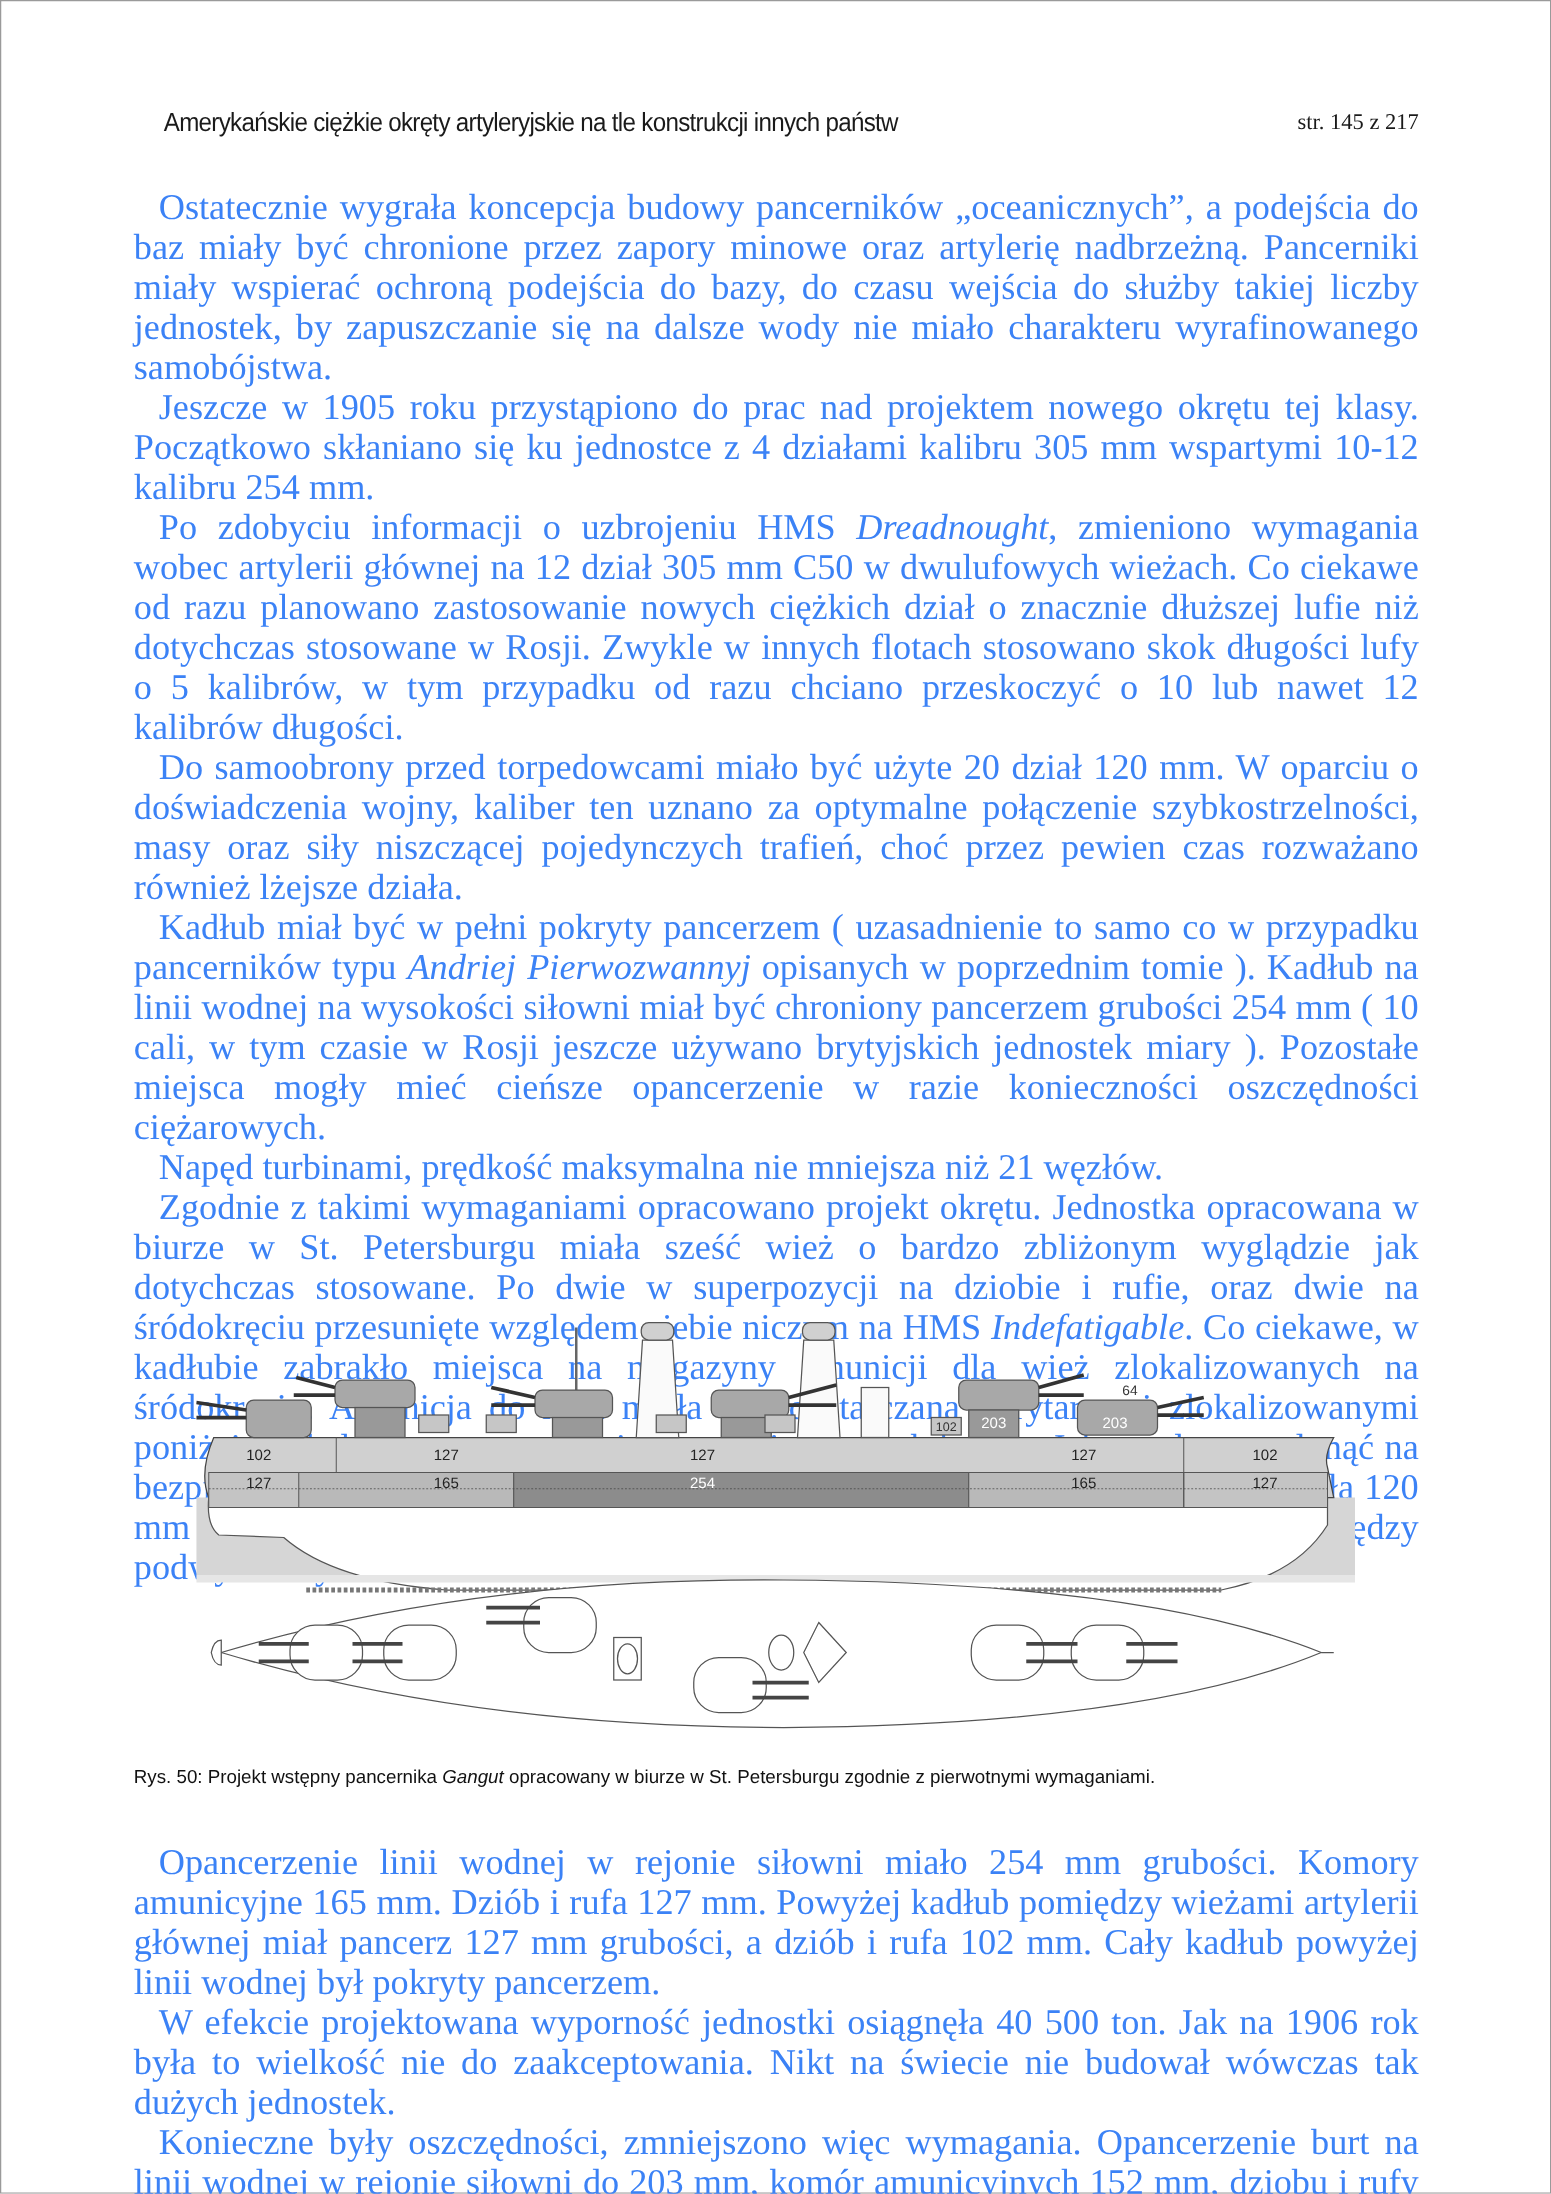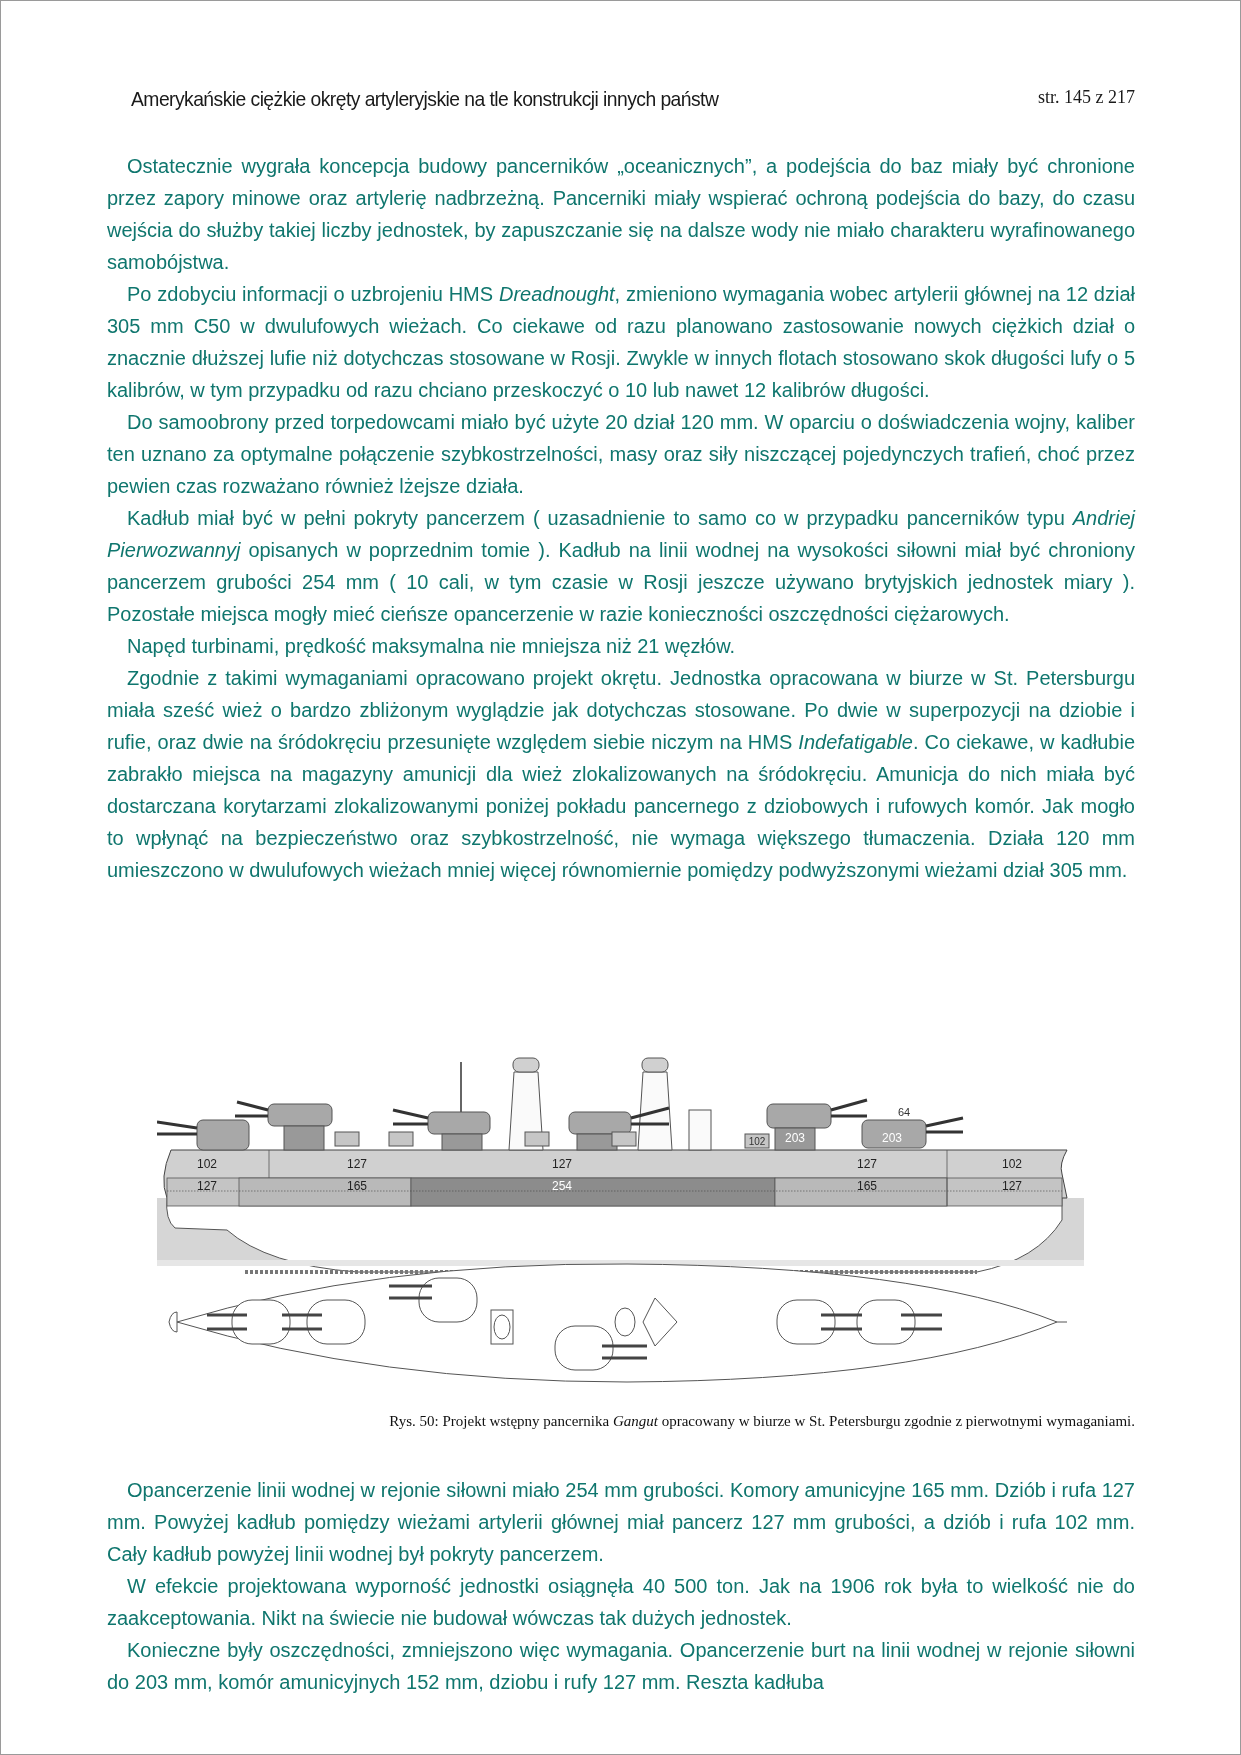--- a/index.html
+++ b/index.html
@@ -1,43 +1,44 @@
 <!DOCTYPE html>
 <html><head>
 <meta charset="utf-8">
 <style>
   html, body { margin: 0; padding: 0; background: #ffffff; }
   body { width: 1241px; height: 1755px; position: relative; overflow: hidden; }
   .page-border { position: absolute; left: 0; top: 0; width: 1239px; height: 1753px; border: 1px solid #9a9a9a; }
   .header { position: absolute; left: 131px; top: 87px; width: 1004px; height: 30px; }
   .header-title { position: absolute; left: 0; top: 0; font-family: "Liberation Sans", sans-serif; font-size: 21px; color: #1a1a1a; letter-spacing: -0.6px; transform: scaleX(0.92); transform-origin: left top; white-space: nowrap; }
   .header-page { position: absolute; right: 0; top: 0; font-family: "Liberation Serif", serif; font-size: 18px; color: #1a1a1a; white-space: nowrap; }
-  .body-text { position: absolute; left: 107px; width: 1028px; font-family: Liberation Sans, sans-serif; font-size: 20px; line-height: 32px; color: #0f766e; }
+  .body-text { position: absolute; left: 107px; width: 1028px; font-family: Liberation Serif, serif; font-size: 29px; line-height: 32px; color: #3b82f6; }
   .body-text p { margin: 0; text-align: justify; text-indent: 20px; }
   .body-text i { font-style: italic; }
   #block1 { top: 150px; }
   #block2 { top: 1474px; }
   .figure { position: absolute; left: 157px; top: 1050px; width: 927px; height: 355px; }
-  .caption { position: absolute; left: 107px; top: 1413px; width: 1028px; text-align: right; font-family: Liberation Serif, serif; font-size: 15px; color: #111; }
+  .caption { position: absolute; left: 107px; top: 1413px; width: 1028px; text-align: left; font-family: Liberation Sans, sans-serif; font-size: 15px; color: #111; }
   .fig-note { position: absolute; right: 40px; top: 8px; text-align: right; font-family: "Liberation Sans", sans-serif; font-size: 15px; line-height: 19px; color: #333; }
   .fig-note div { white-space: nowrap; }
   svg text { font-family: "Liberation Sans", sans-serif; }
 </style>
 </head>
 <body>
 
 <div class="page-border"></div>
 
 <div class="header">
   <span class="header-title">Amerykańskie ciężkie okręty artyleryjskie na tle konstrukcji innych państw</span>
   <span class="header-page">str. 145 z 217</span>
 </div>
 
 <div class="body-text" id="block1">
   <p><span>Ostatecznie wygrała koncepcja budowy pancerników „oceanicznych”, a podejścia do baz miały być chronione przez zapory minowe oraz artylerię nadbrzeżną. Pancerniki miały wspierać ochroną podejścia do bazy, do czasu wejścia do służby takiej liczby jednostek, by zapuszczanie się na dalsze wody nie miało charakteru wyrafinowanego samobójstwa.</span></p>
+  <p><span>Jeszcze w 1905 roku przystąpiono do prac nad projektem nowego okrętu tej klasy. Początkowo skłaniano się ku jednostce z 4 działami kalibru 305 mm wspartymi 10-12 kalibru 254 mm.</span></p>
   <p><span>Po zdobyciu informacji o uzbrojeniu HMS </span><i>Dreadnought</i><span>, zmieniono wymagania wobec artylerii głównej na 12 dział 305 mm C50 w dwulufowych wieżach. Co ciekawe od razu planowano zastosowanie nowych ciężkich dział o znacznie dłuższej lufie niż dotychczas stosowane w Rosji. Zwykle w innych flotach stosowano skok długości lufy o 5 kalibrów, w tym przypadku od razu chciano przeskoczyć o 10 lub nawet 12 kalibrów długości.</span></p>
   <p><span>Do samoobrony przed torpedowcami miało być użyte 20 dział 120 mm. W oparciu o doświadczenia wojny, kaliber ten uznano za optymalne połączenie szybkostrzelności, masy oraz siły niszczącej pojedynczych trafień, choć przez pewien czas rozważano również lżejsze działa.</span></p>
   <p><span>Kadłub miał być w pełni pokryty pancerzem ( uzasadnienie to samo co w przypadku pancerników typu </span><i>Andriej Pierwozwannyj</i><span> opisanych w poprzednim tomie ). Kadłub na linii wodnej na wysokości siłowni miał być chroniony pancerzem grubości 254 mm ( 10 cali, w tym czasie w Rosji jeszcze używano brytyjskich jednostek miary ). Pozostałe miejsca mogły mieć cieńsze opancerzenie w razie konieczności oszczędności ciężarowych.</span></p>
   <p><span>Napęd turbinami, prędkość maksymalna nie mniejsza niż 21 węzłów.</span></p>
   <p><span>Zgodnie z takimi wymaganiami opracowano projekt okrętu. Jednostka opracowana w biurze w St. Petersburgu miała sześć wież o bardzo zbliżonym wyglądzie jak dotychczas stosowane. Po dwie w superpozycji na dziobie i rufie, oraz dwie na śródokręciu przesunięte względem siebie niczym na HMS </span><i>Indefatigable</i><span>. Co ciekawe, w kadłubie zabrakło miejsca na magazyny amunicji dla wież zlokalizowanych na śródokręciu. Amunicja do nich miała być dostarczana korytarzami zlokalizowanymi poniżej pokładu pancernego z dziobowych i rufowych komór. Jak mogło to wpłynąć na bezpieczeństwo oraz szybkostrzelność, nie wymaga większego tłumaczenia. Działa 120 mm umieszczono w dwulufowych wieżach mniej więcej równomiernie pomiędzy podwyższonymi wieżami dział 305 mm.</span></p>
 </div>
 
 <div class="figure">
   <svg width="927" height="355" viewBox="0 0 927 355">
 

